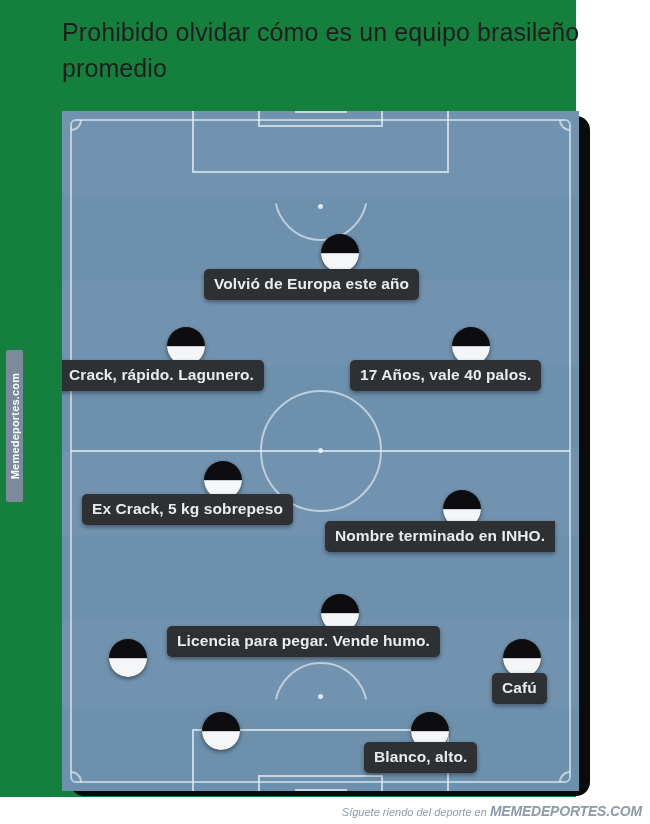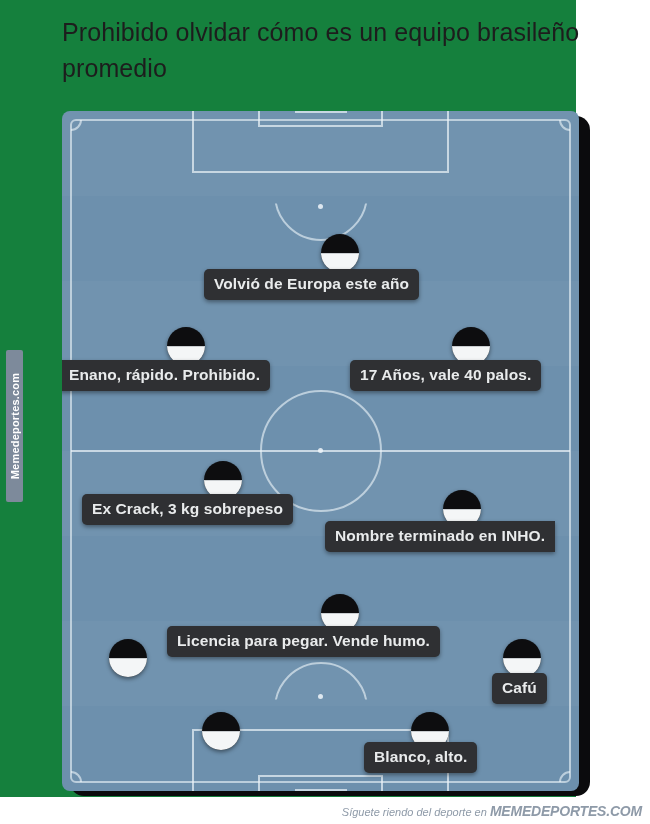--- a/index.html
+++ b/index.html
@@ -66,21 +66,21 @@
     border-radius: 14px;
   }
 
   #pitch {
     position: absolute;
     left: 62px;
     top: 111px;
     width: 517px;
     height: 680px;
     background: #6d90ad;
-    border-radius: 8px;
+    border-radius: 0;
     overflow: hidden;
   }
 
   
   .stripe {
     position: absolute;
     left: 0;
     width: 100%;
     background: rgba(255,255,255,0.028);
   }
@@ -264,25 +264,25 @@
     </div>
     <div class="player" style="left:140px; top:601px;">
       <div class="half"></div>
     </div>
     <div class="player" style="left:349px; top:601px;">
       <div class="half"></div>
     </div>
 
     <div class="chip" style="left:142px; top:158px;">Volvió de Europa este año</div>
 
-    <div class="chip clip-left" style="left:-3px; top:249px;">Enano, rápido. Prohibido.</div>
+    <div class="chip clip-left" style="left:-3px; top:249px;">Crack, rápido. Lagunero.</div>
 
     <div class="chip" style="left:288px; top:249px;">17 Años, vale 40 palos.</div>
 
-    <div class="chip" style="left:20px; top:383px;">Ex Crack, 3 kg sobrepeso</div>
+    <div class="chip" style="left:20px; top:383px;">Ex Crack, 5 kg sobrepeso</div>
 
     <div class="chip clip-right" style="left:263px; top:410px;">Nombre terminado en INHO.</div>
 
     <div class="chip" style="left:105px; top:515px;">Licencia para pegar. Vende humo.</div>
 
 
     <div class="chip" style="left:430px; top:562px;text-align:right;">Cafú</div>
 
 
     <div class="chip" style="left:302px; top:631px;">Blanco, alto.</div>

